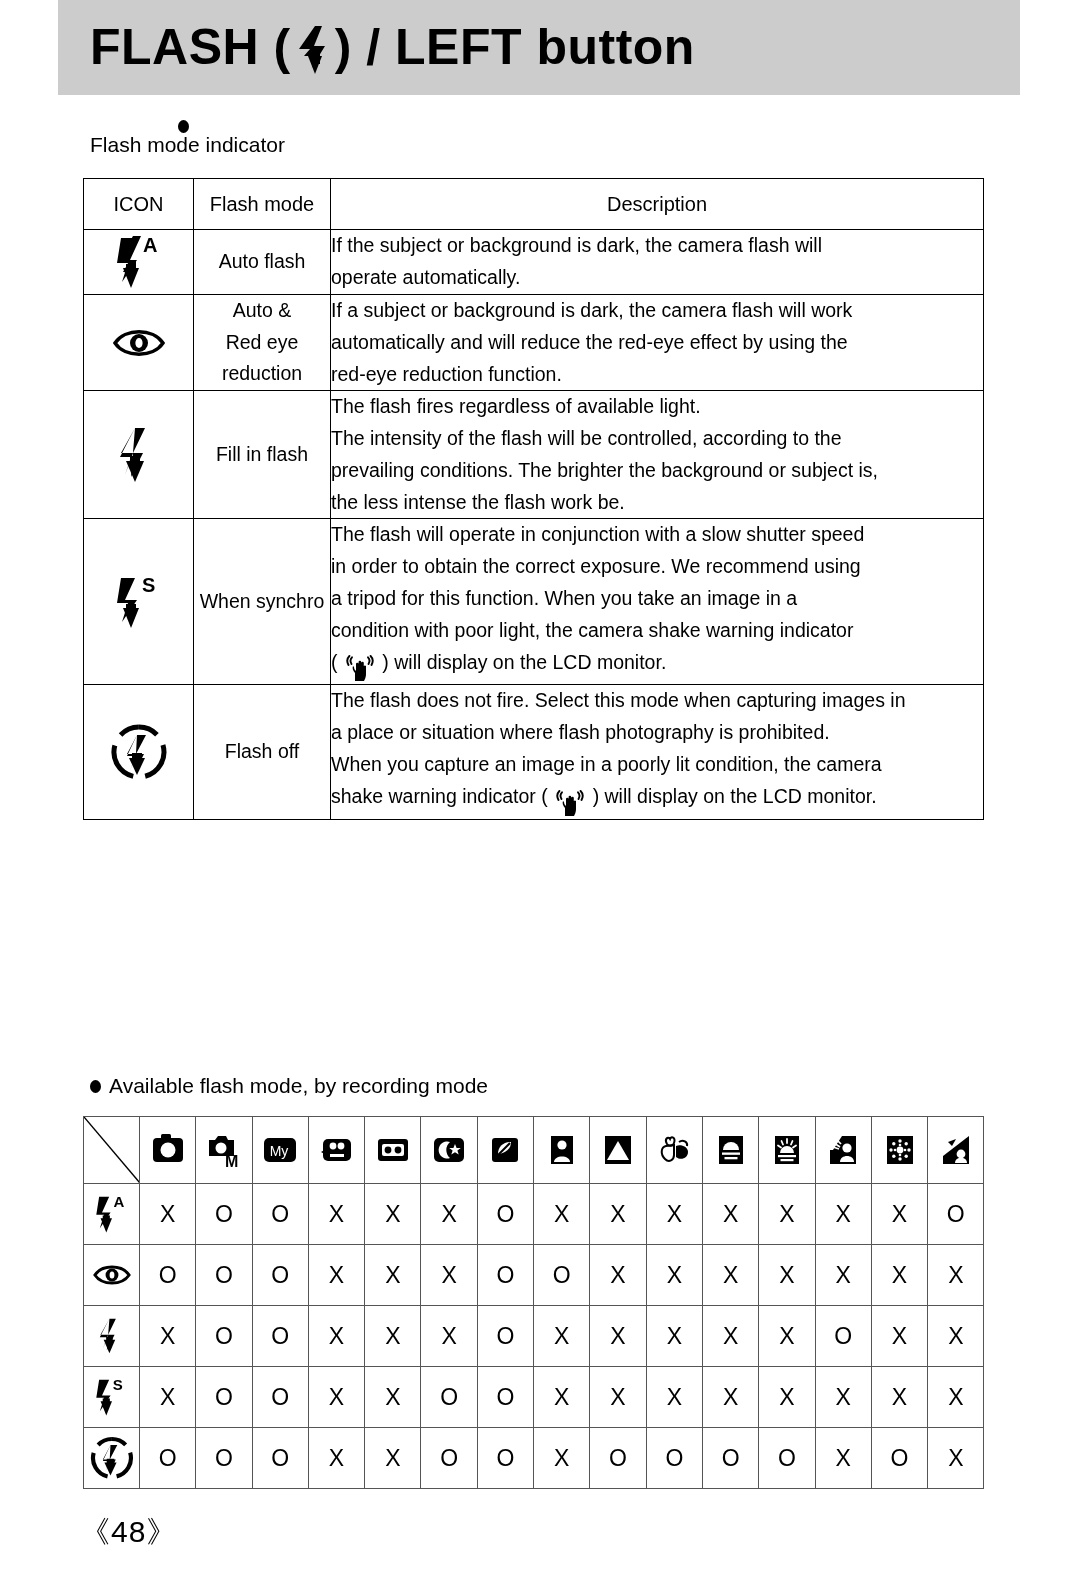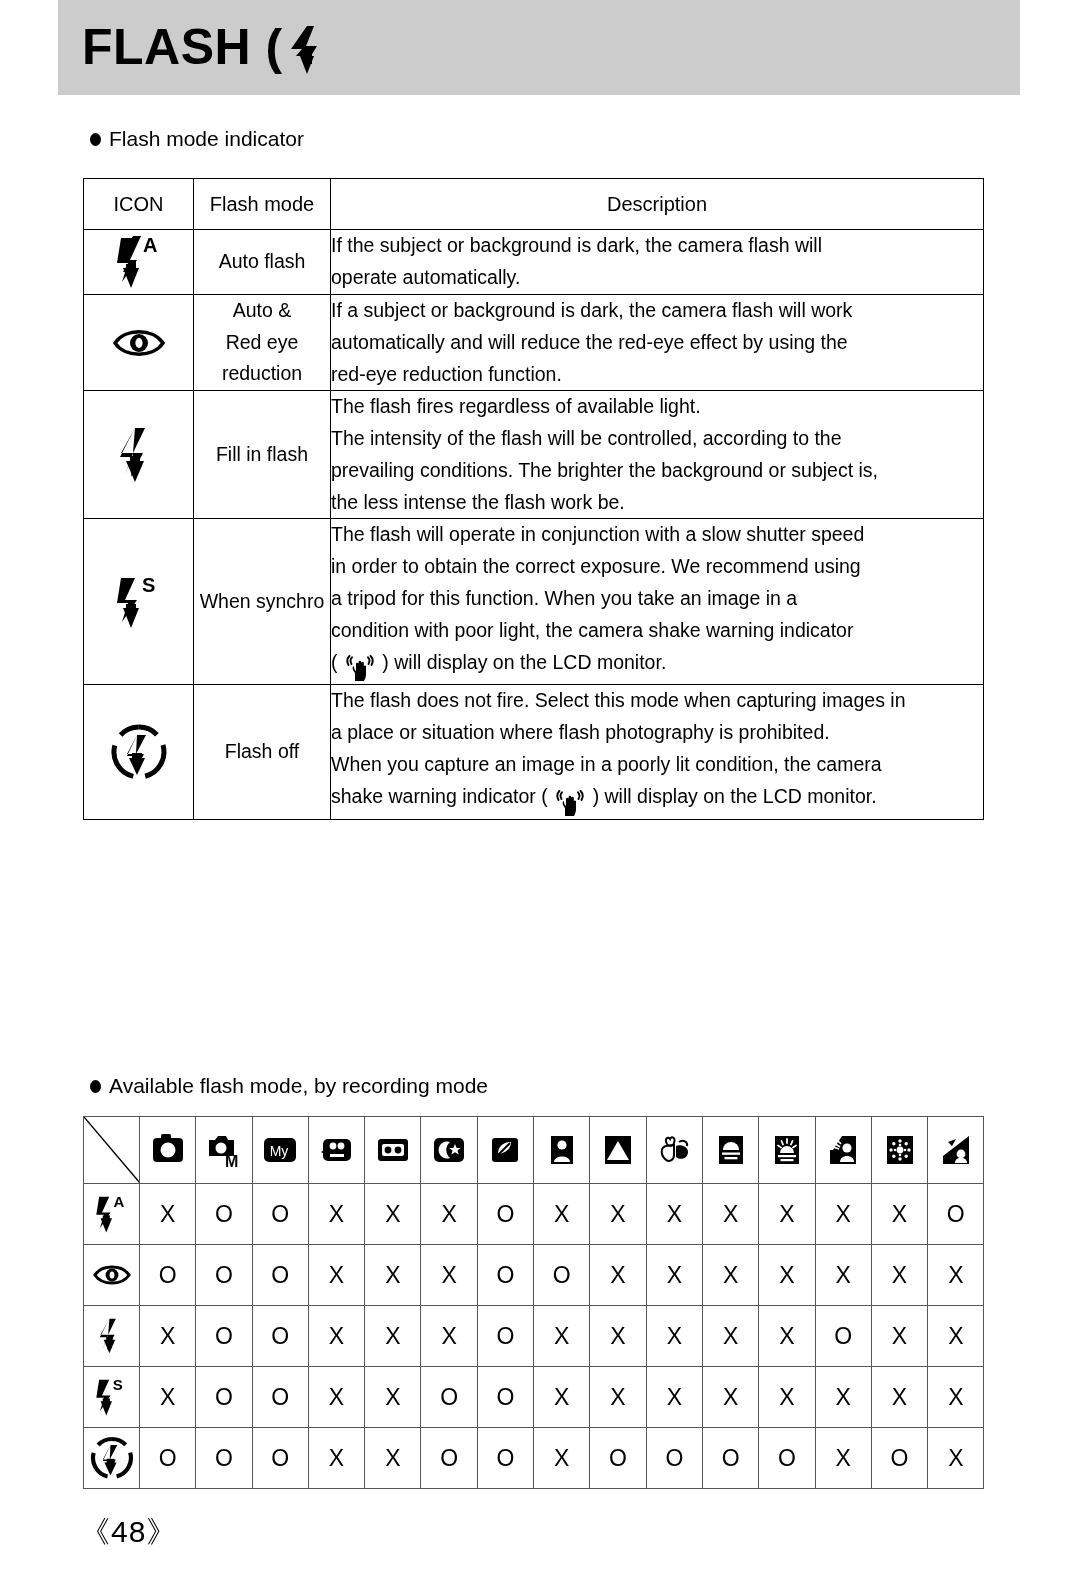--- a/index.html
+++ b/index.html
@@ -24,21 +24,21 @@
     width: 962px;
     height: 95px;
     background: #cccccc;
     display: flex;
     align-items: center;
   }
   .header-title {
     font-size: 50px;
     font-weight: bold;
     letter-spacing: 0.5px;
-    margin-left: 24px;
+    margin-left: 32px;
     white-space: nowrap;
     display: flex;
     align-items: center;
     gap: 0px;
   }
 
   
   .section-title {
     position: absolute;
     font-size: 21px;
@@ -47,21 +47,21 @@
     white-space: nowrap;
   }
   .bullet {
     display: inline-block;
     width: 11px;
     height: 13px;
     background: #000;
     border-radius: 50%;
     margin-right: 8px;
   }
-  #sec1 { left: 90px; top: 127px; }
+  #sec1 { left: 90px; top: 120px; flex-direction: column; }
   #sec2 { left: 90px; top: 1074px; }
 
   
   .desc-table {
     position: absolute;
     left: 83px;
     top: 178px;
     width: 900px;
     border-collapse: collapse;
     table-layout: fixed;
@@ -137,20 +137,21 @@
 <div class="header-bar">
   <div class="header-title">
     <span>FLASH (</span>
     <span class="title-ico">
       <svg class="ico" width="44" height="56" viewBox="0 0 44 56" aria-hidden="true">
         <polygon points="24,4 8,27 19,27 13,34 29,34 20,47 34,24 23,24 31,4" fill="#000"></polygon>
         <polygon points="17,34 31,34 24,52" fill="#000"></polygon>
         <rect x="20" y="30" width="9" height="12" fill="#000"></rect>
       </svg>
     </span>
+    <span>) / LEFT button</span>
   </div>
 </div>
 
 <div class="section-title" id="sec1">
   <span class="bullet"></span>
   <span>Flash mode indicator</span>
 </div>
 
 <table class="desc-table">
   <colgroup>

